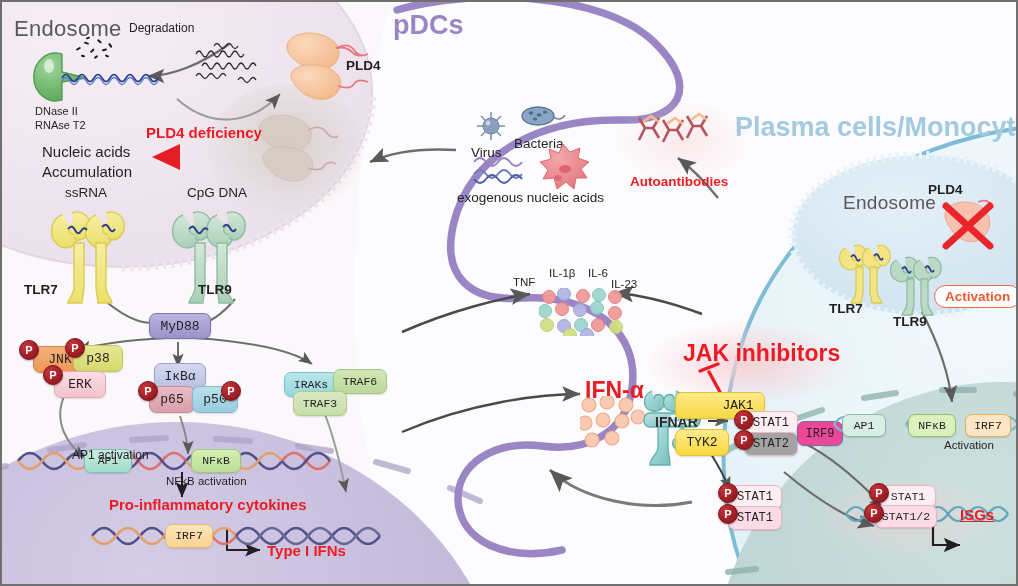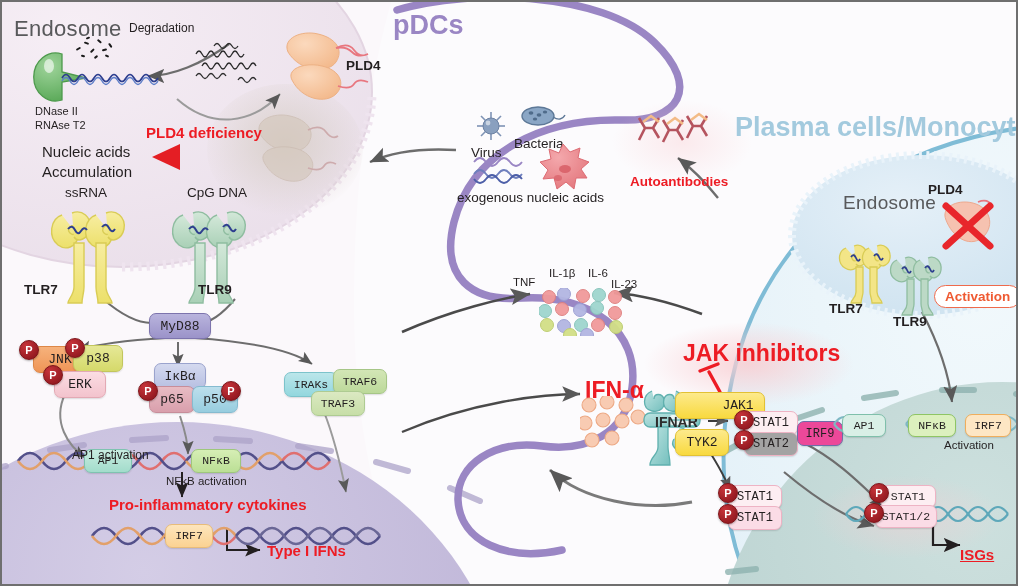--- a/index.html
+++ b/index.html
@@ -325,21 +325,21 @@
   <div class="chip" style="left:147px;top:384px;width:44px;height:25px;
        background:linear-gradient(#e8bcc4,#d99fac);border-color:#c78d9a;">p65</div>
   <div class="pbadge" style="left:219px;top:379px;">P</div>
   <div class="chip" style="left:190px;top:384px;width:44px;height:25px;
        background:linear-gradient(#bddfec,#97cddf);border-color:#85bbd0;">p50</div>
 
   <div class="chip sm" style="left:282px;top:370px;width:52px;height:23px;
        background:linear-gradient(#bbe6ea,#93d7de);border-color:#7cc3cb;">IRAKs</div>
   <div class="chip sm" style="left:331px;top:367px;width:52px;height:23px;
        background:linear-gradient(#d3e6b6,#bcd99a);border-color:#a6c687;">TRAF6</div>
-  <div class="chip sm" style="left:309px;top:389px;width:52px;height:23px;
+  <div class="chip sm" style="left:291px;top:389px;width:52px;height:23px;
        background:linear-gradient(#dbe9c2,#c7dea7);border-color:#aecb92;">TRAF3</div>
 
   <svg class="abs" style="left:14px;top:440px;width:320px;height:38px;">
     <g fill="none" stroke-width="2.6">
       <path d="M2,19 q12,-16 24,0 t24,0 t24,0 t24,0" stroke="#53508a"></path>
       <path d="M2,19 q12,16 24,0 t24,0 t24,0 t24,0" stroke="#e2a06a"></path>
       <path d="M98,19 q12,-16 24,0 t24,0 t24,0" stroke="#e06f6f"></path>
       <path d="M98,19 q12,16 24,0 t24,0 t24,0" stroke="#53508a"></path>
       <path d="M170,19 q12,-16 24,0 t24,0 t24,0 t24,0" stroke="#53508a"></path>
       <path d="M170,19 q12,16 24,0 t24,0 t24,0 t24,0" stroke="#e2a06a"></path>
@@ -582,15 +582,15 @@
       <path d="M84,17 q10,-14 20,0 t20,0 t20,0 t20,0"></path>
       <path d="M84,17 q10,14 20,0 t20,0 t20,0 t20,0"></path>
     </g>
   </svg>
   <div class="pbadge" style="left:867px;top:481px;">P</div>
   <div class="chip sm" style="left:878px;top:483px;width:54px;height:21px;
        background:#fdeef2;border-color:#eeb3c4;font-size:11.5px;">STAT1</div>
   <div class="pbadge" style="left:862px;top:501px;">P</div>
   <div class="chip sm" style="left:873px;top:503px;width:60px;height:21px;
        background:#fbdce6;border-color:#eeb3c4;font-size:11.5px;">STAT1/2</div>
-  <div class="lbl t-red15" style="left:958px;top:544px;text-decoration:underline;">ISGs</div>
+  <div class="lbl t-red15" style="left:958px;top:504px;text-decoration:underline;">ISGs</div>
 
 </div>
 
 </body></html>

